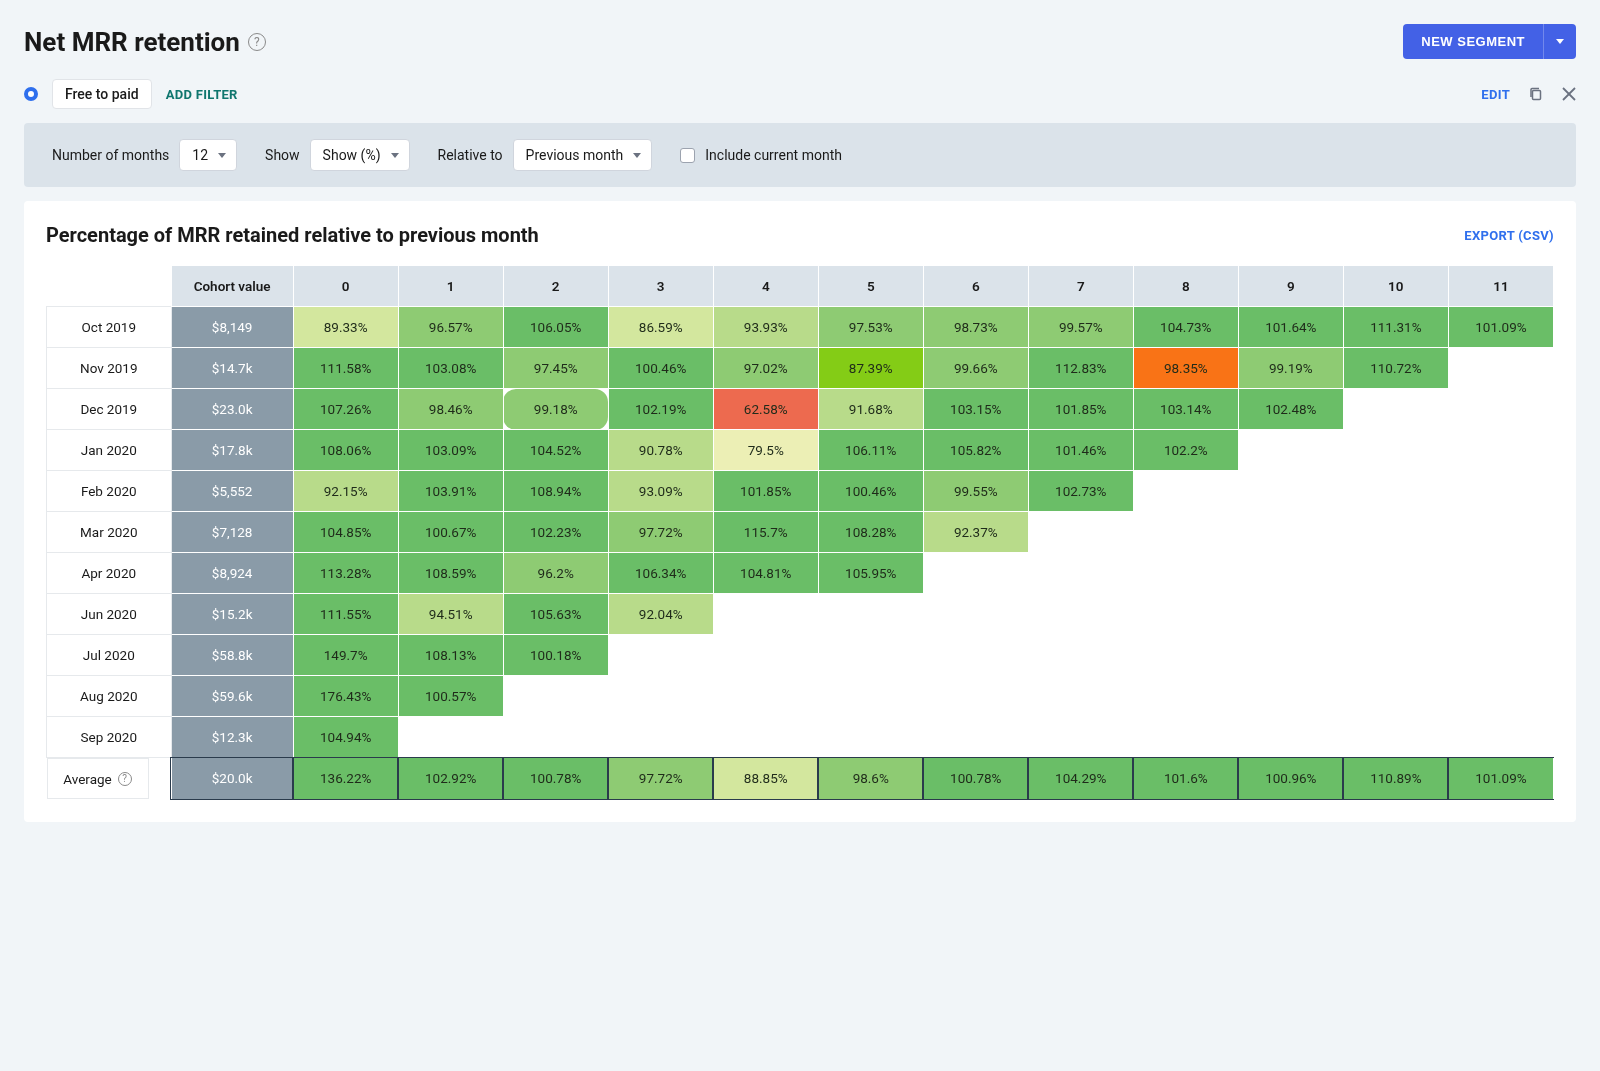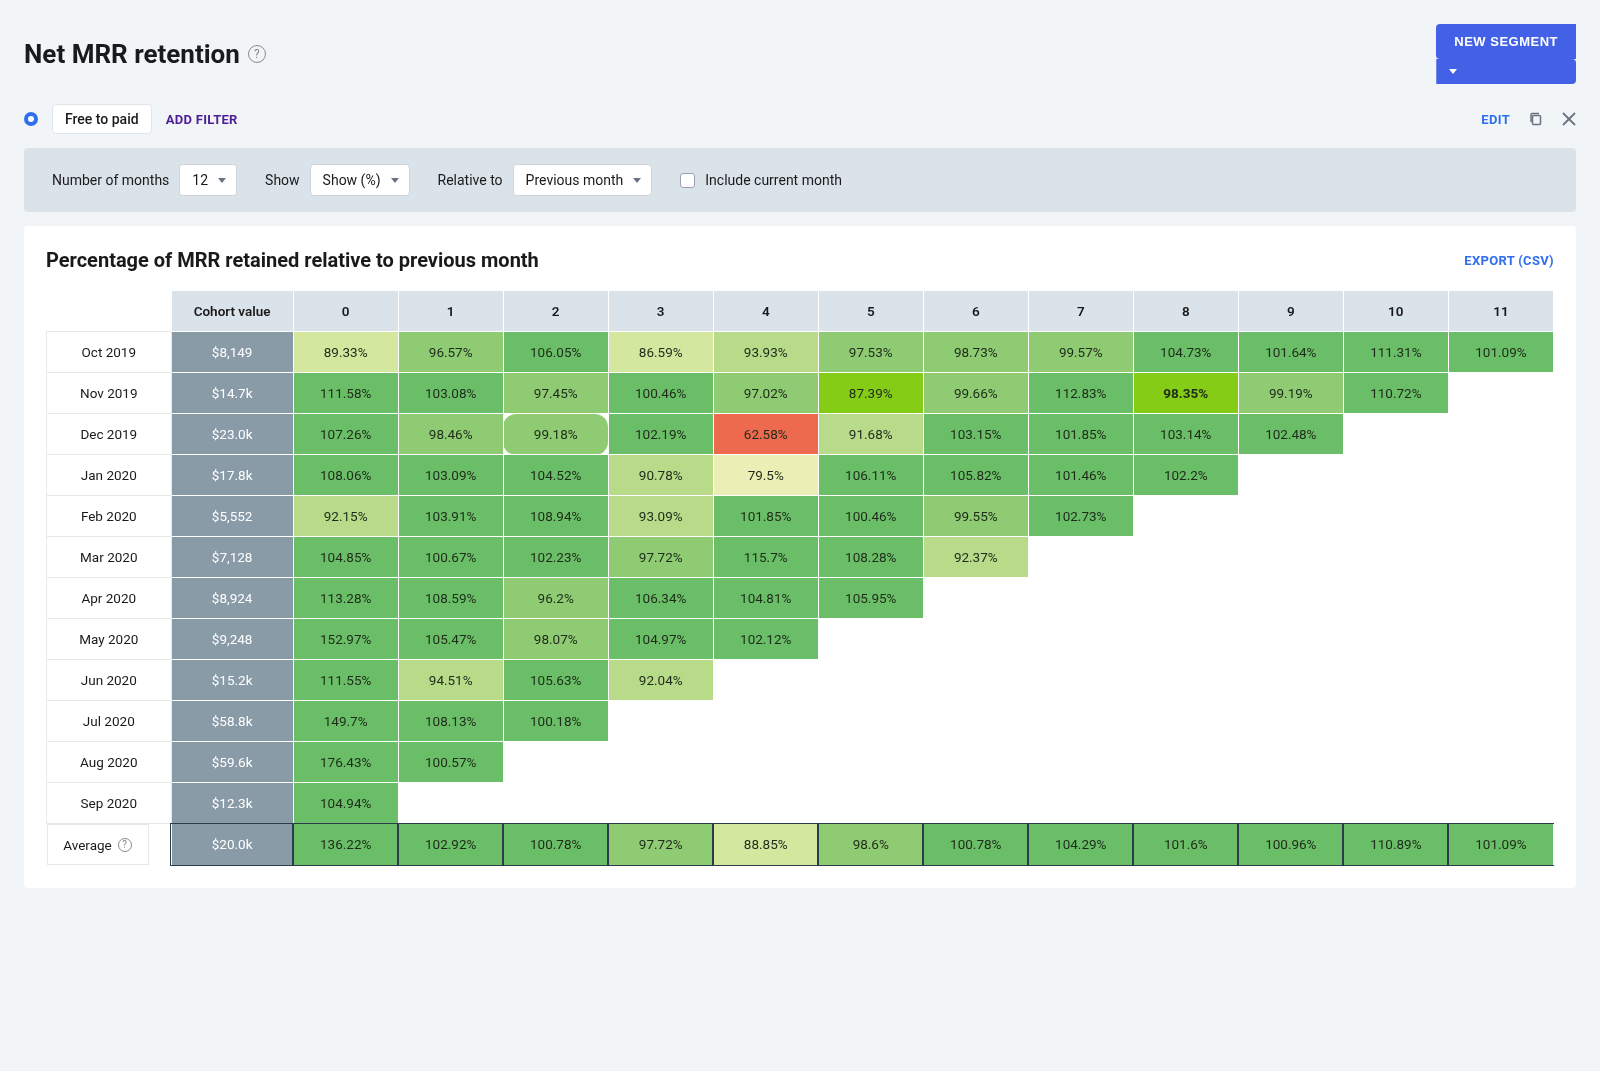--- a/index.html
+++ b/index.html
@@ -29,21 +29,20 @@
   border-radius: 50%;
   display: inline-flex;
   align-items: center;
   justify-content: center;
   font-size: 12px;
   color: #8a8a8a;
   font-weight: 400;
 }
 .btn-primary-group {
   display: flex;
-  flex-direction: column;
 }
 .btn-primary {
   background: #4361e6;
   color: #fff;
   font-weight: 700;
   font-size: 13px;
   letter-spacing: 0.5px;
   padding: 10px 18px;
   border: none;
   border-radius: 4px 0 0 4px;
@@ -85,21 +84,21 @@
 }
 .pill {
   background: #fff;
   border: 1px solid #e1e4e8;
   border-radius: 4px;
   padding: 6px 12px;
   font-size: 14px;
   font-weight: 500;
 }
 .add-filter {
-  color: #4c1d95;
+  color: #0f766e;
   font-weight: 700;
   font-size: 13px;
   letter-spacing: 0.3px;
   cursor: pointer;
 }
 .filter-right {
   display: flex;
   align-items: center;
   gap: 18px;
 }
@@ -355,21 +354,21 @@
             <td class="month">Nov 2019</td>
             <td class="value">$14.7k</td>
             <td class="cell" style="background: rgb(106, 190, 103);">111.58%</td>
             <td class="cell" style="background: rgb(106, 190, 103);">103.08%</td>
             <td class="cell" style="background: rgb(142, 203, 115);">97.45%</td>
             <td class="cell" style="background: rgb(106, 190, 103);">100.46%</td>
             <td class="cell" style="background: rgb(142, 203, 115);">97.02%</td>
             <td class="cell" style="background: #84cc16; margin-top: 28px;">87.39%</td>
             <td class="cell" style="background: rgb(142, 203, 115);">99.66%</td>
             <td class="cell" style="background: rgb(106, 190, 103);">112.83%</td>
-            <td class="cell" style="background: #84cc16; font-weight: bold;">98.35%</td>
+            <td class="cell" style="background: #f97316;">98.35%</td>
             <td class="cell" style="background: rgb(142, 203, 115);">99.19%</td>
             <td class="cell" style="background: rgb(106, 190, 103);">110.72%</td>
             <td class="empty"></td>
           </tr>
           <tr>
             <td class="month">Dec 2019</td>
             <td class="value">$23.0k</td>
             <td class="cell" style="background: rgb(106, 190, 103);">107.26%</td>
             <td class="cell" style="background: rgb(142, 203, 115);">98.46%</td>
             <td class="cell" style="background: rgb(142, 203, 115); border-radius: 13px;">99.18%</td>
@@ -433,36 +432,20 @@
           </tr>
           <tr>
             <td class="month">Apr 2020</td>
             <td class="value">$8,924</td>
             <td class="cell" style="background: rgb(106, 190, 103);">113.28%</td>
             <td class="cell" style="background: rgb(106, 190, 103);">108.59%</td>
             <td class="cell" style="background: rgb(142, 203, 115);">96.2%</td>
             <td class="cell" style="background: rgb(106, 190, 103);">106.34%</td>
             <td class="cell" style="background: rgb(106, 190, 103);">104.81%</td>
             <td class="cell" style="background: rgb(106, 190, 103);">105.95%</td>
-            <td class="empty"></td>
-            <td class="empty"></td>
-            <td class="empty"></td>
-            <td class="empty"></td>
-            <td class="empty"></td>
-            <td class="empty"></td>
-          </tr>
-          <tr>
-            <td class="month">May 2020</td>
-            <td class="value">$9,248</td>
-            <td class="cell" style="background: rgb(106, 190, 103);">152.97%</td>
-            <td class="cell" style="background: rgb(106, 190, 103);">105.47%</td>
-            <td class="cell" style="background: rgb(142, 203, 115);">98.07%</td>
-            <td class="cell" style="background: rgb(106, 190, 103);">104.97%</td>
-            <td class="cell" style="background: rgb(106, 190, 103);">102.12%</td>
-            <td class="empty"></td>
             <td class="empty"></td>
             <td class="empty"></td>
             <td class="empty"></td>
             <td class="empty"></td>
             <td class="empty"></td>
             <td class="empty"></td>
           </tr>
           <tr>
             <td class="month">Jun 2020</td>
             <td class="value">$15.2k</td>

